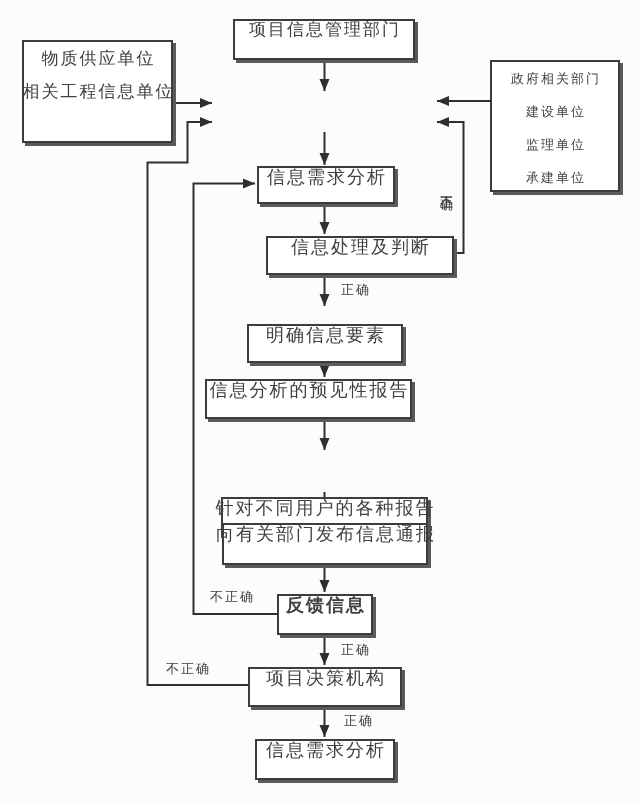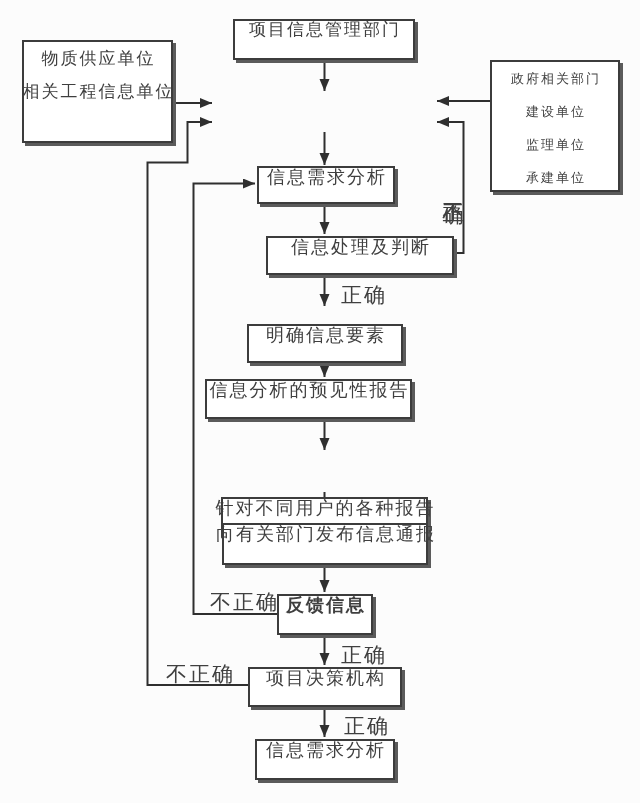--- a/index.html
+++ b/index.html
@@ -17,21 +17,21 @@
     border:2px solid var(--c-node_border,#3c3c3c);
     box-shadow:3px 3px 0 var(--c-node_shadow,#5b5b5b);
     display:flex; flex-direction:column; align-items:center; justify-content:flex-start;
     color:var(--c-text,#3f3f3f);
     font-size:18px; letter-spacing:2px; text-indent:2px;
     line-height:1.1; white-space:nowrap;
   }
   .node .ln { line-height:33px; }
   .edge-label {
     position:absolute; color:var(--c-text,#3f3f3f);
-    font-size:21px; letter-spacing:2px; white-space:nowrap;font-family:Liberation Mono, monospace;
+    font-size:13px; letter-spacing:2px; white-space:nowrap;
   }
   .edge-label.vertical {
     writing-mode:vertical-rl; text-orientation:upright;
     letter-spacing:1px; white-space:normal;
   }
 </style>
 </head>
 <body>
 
 <div class="stage">

